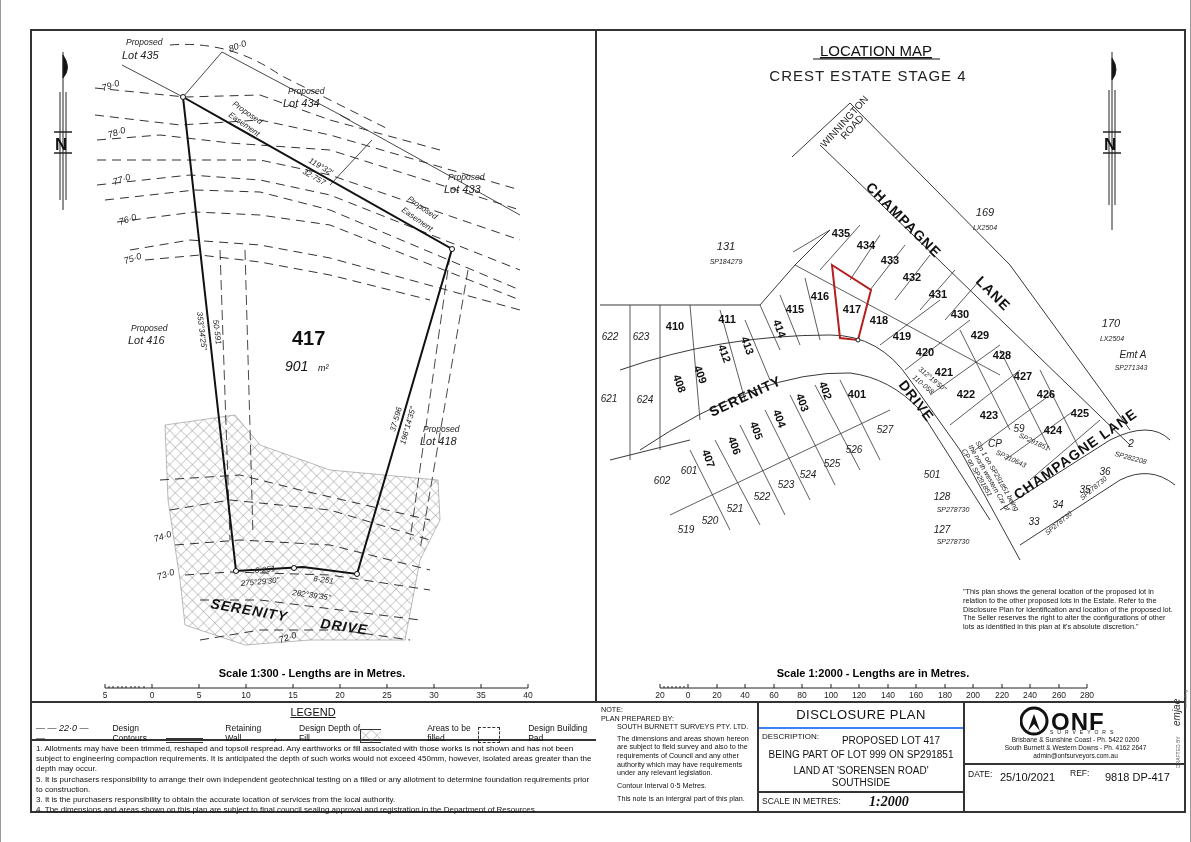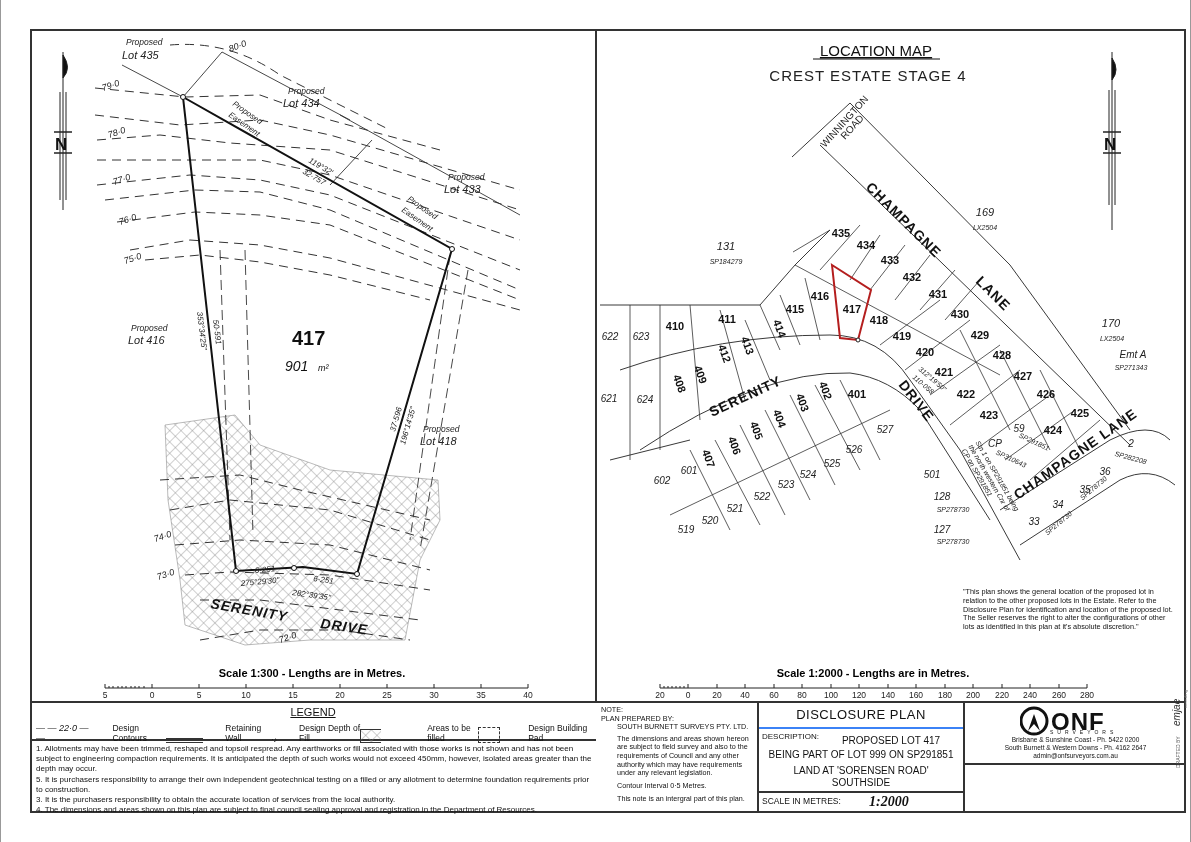--- a/index.html
+++ b/index.html
@@ -468,19 +468,25 @@
       <path d="M8 25 L14 8 L20 25 L14 18 Z" fill="#111"></path>
       <text x="31" y="24" font-size="24" font-weight="bold" fill="#111" font-family="Liberation Sans, sans-serif" letter-spacing="1">ONF</text>
     </svg>
     <div style="position:absolute;left:85px;top:26px;font-size:5px;letter-spacing:4px;">SURVEYORS</div>
     <div style="position:absolute;left:0;right:0;top:33px;text-align:center;font-size:6.5px;line-height:8px;">
       <div>Brisbane &amp; Sunshine Coast - Ph. 5422 0200</div>
       <div>South Burnett &amp; Western Downs - Ph. 4162 2647</div>
       <div>admin@onfsurveyors.com.au</div>
     </div>
   </div>
+  <div class="brand-row2">
+    <span style="position:absolute;left:3px;top:4px;">DATE:</span>
+    <span style="position:absolute;left:35px;top:6px;font-size:11px;">25/10/2021</span>
+    <span style="position:absolute;left:105px;top:3px;">REF:</span>
+    <span style="position:absolute;left:140px;top:6px;font-size:11px;">9818 DP-417</span>
+  </div>
 </div>
 
 <div class="drafted">
   <div style="position:absolute;left:8px;top:100px;transform:rotate(-90deg);transform-origin:left top;white-space:nowrap;font-size:5px;color:#555;">DRAFTED BY</div>
   <div style="position:absolute;left:4px;top:58px;transform:rotate(-90deg);transform-origin:left top;white-space:nowrap;font-size:10px;color:#333;font-style:italic;">emjae</div>
   <div style="position:absolute;left:16px;top:40px;transform:rotate(-90deg);transform-origin:left top;white-space:nowrap;font-size:4px;color:#777;">consulting</div>
 </div>
 
 </body></html>

